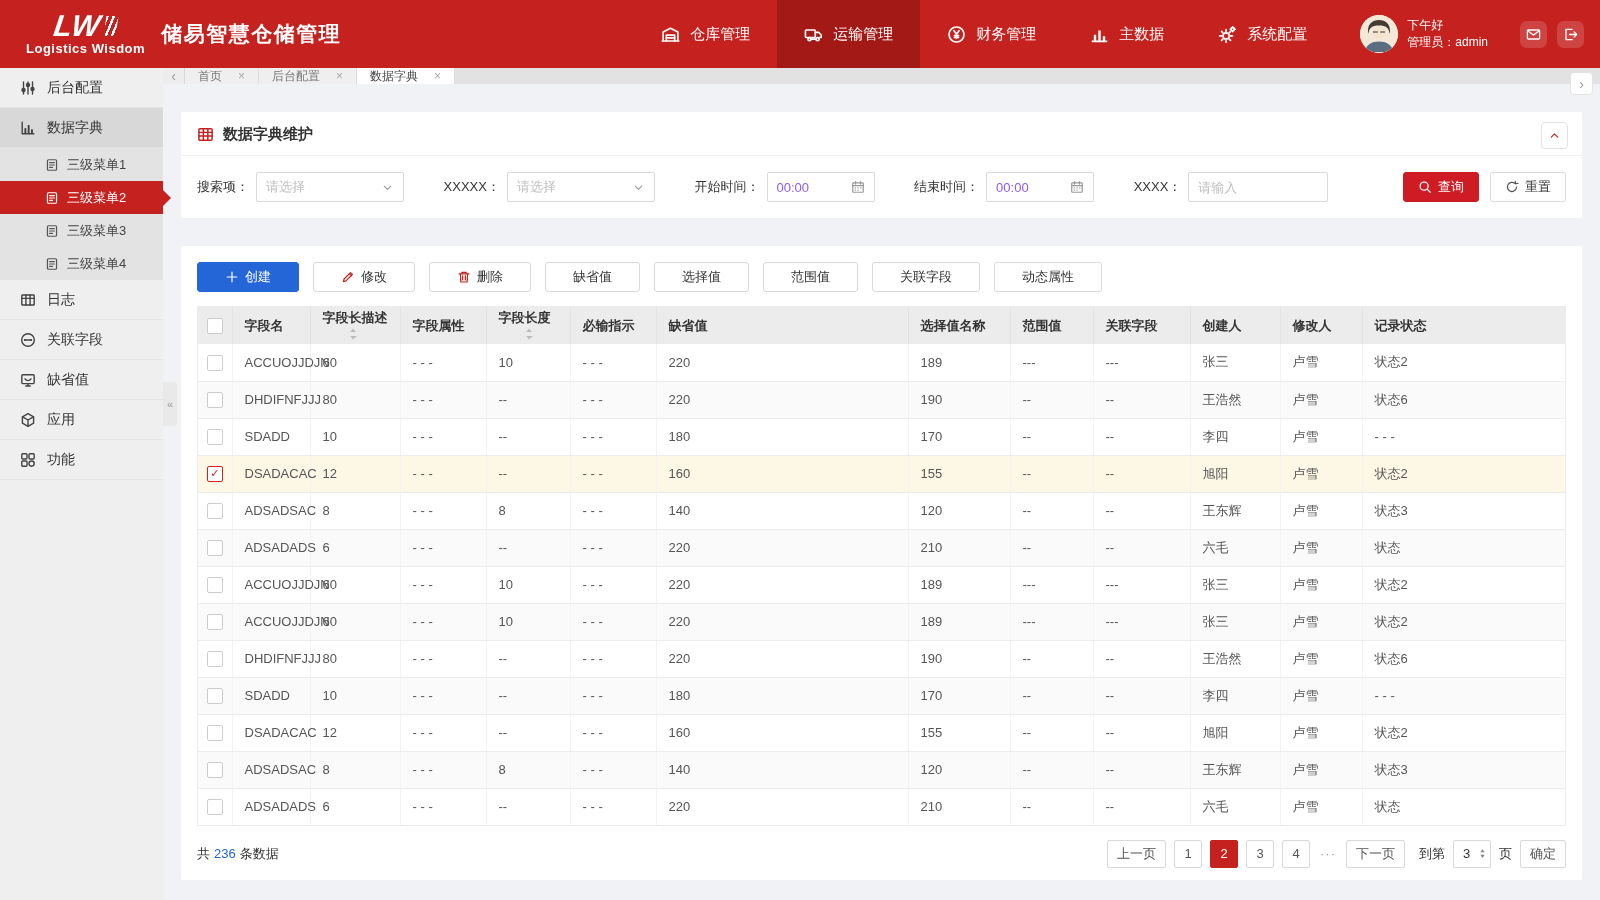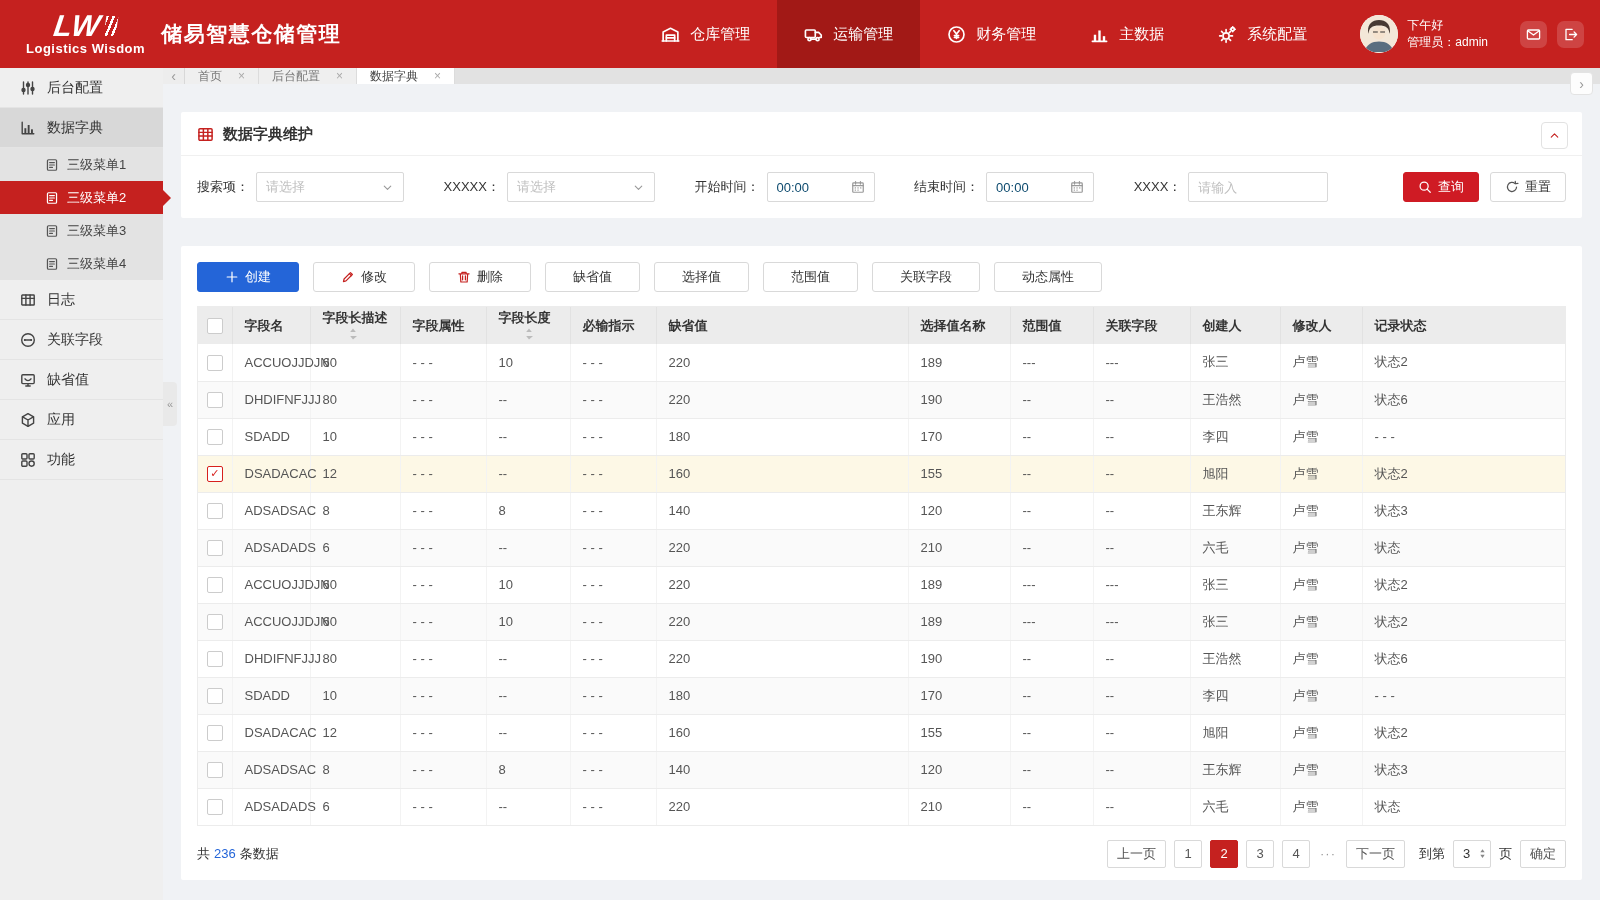--- a/index.html
+++ b/index.html
@@ -80,21 +80,21 @@
   .panel-collapse { position: absolute; right: 14px; top: 10px; width: 27px; height: 27px; border: 1px solid #e2e2e2;
     border-radius: 4px; background: #fff; display: flex; align-items: center; justify-content: center; cursor: pointer; }
   .panel-collapse .ic svg { width: 13px; height: 13px; color: #c5211f; }
 
   .filter-row { display: flex; align-items: center; justify-content: space-between; padding: 16px; }
   .f-group { display: flex; align-items: center; gap: 7px; font-size: 13px; color: #333; white-space: nowrap; }
   .select-box, .time-box { height: 30px; border: 1px solid #d9d9d9; border-radius: 2px; background: #fff;
     display: flex; align-items: center; justify-content: space-between; padding: 0 9px; font-size: 13px; cursor: pointer; }
   .select-box { width: 148px; color: #bfbfbf; }
   .select-box .ic svg { width: 13px; height: 13px; color: #999; }
-  .time-box { width: 108px; color: #0c4a6e; }
+  .time-box { width: 108px; color: #8b5cf6; }
   .time-box .ic svg { width: 14px; height: 14px; color: #999; }
   .text-input { width: 140px; height: 30px; border: 1px solid #d9d9d9; border-radius: 2px; padding: 0 9px;
     font-size: 13px; color: #333; outline: none; font-family: inherit; }
   .text-input::placeholder { color: #bfbfbf; }
   .f-actions { display: flex; gap: 11px; padding-left: 35px; }
   .btn { height: 30px; border: 1px solid #d9d9d9; border-radius: 3px; background: #fff; color: #333;
     font-size: 13px; font-family: inherit; display: inline-flex; align-items: center; gap: 6px;
     padding: 0 14px; cursor: pointer; }
   .btn .ic svg { width: 14px; height: 14px; }
   .btn-query { background: #cf1b24; border-color: #cf1b24; color: #fff; }

